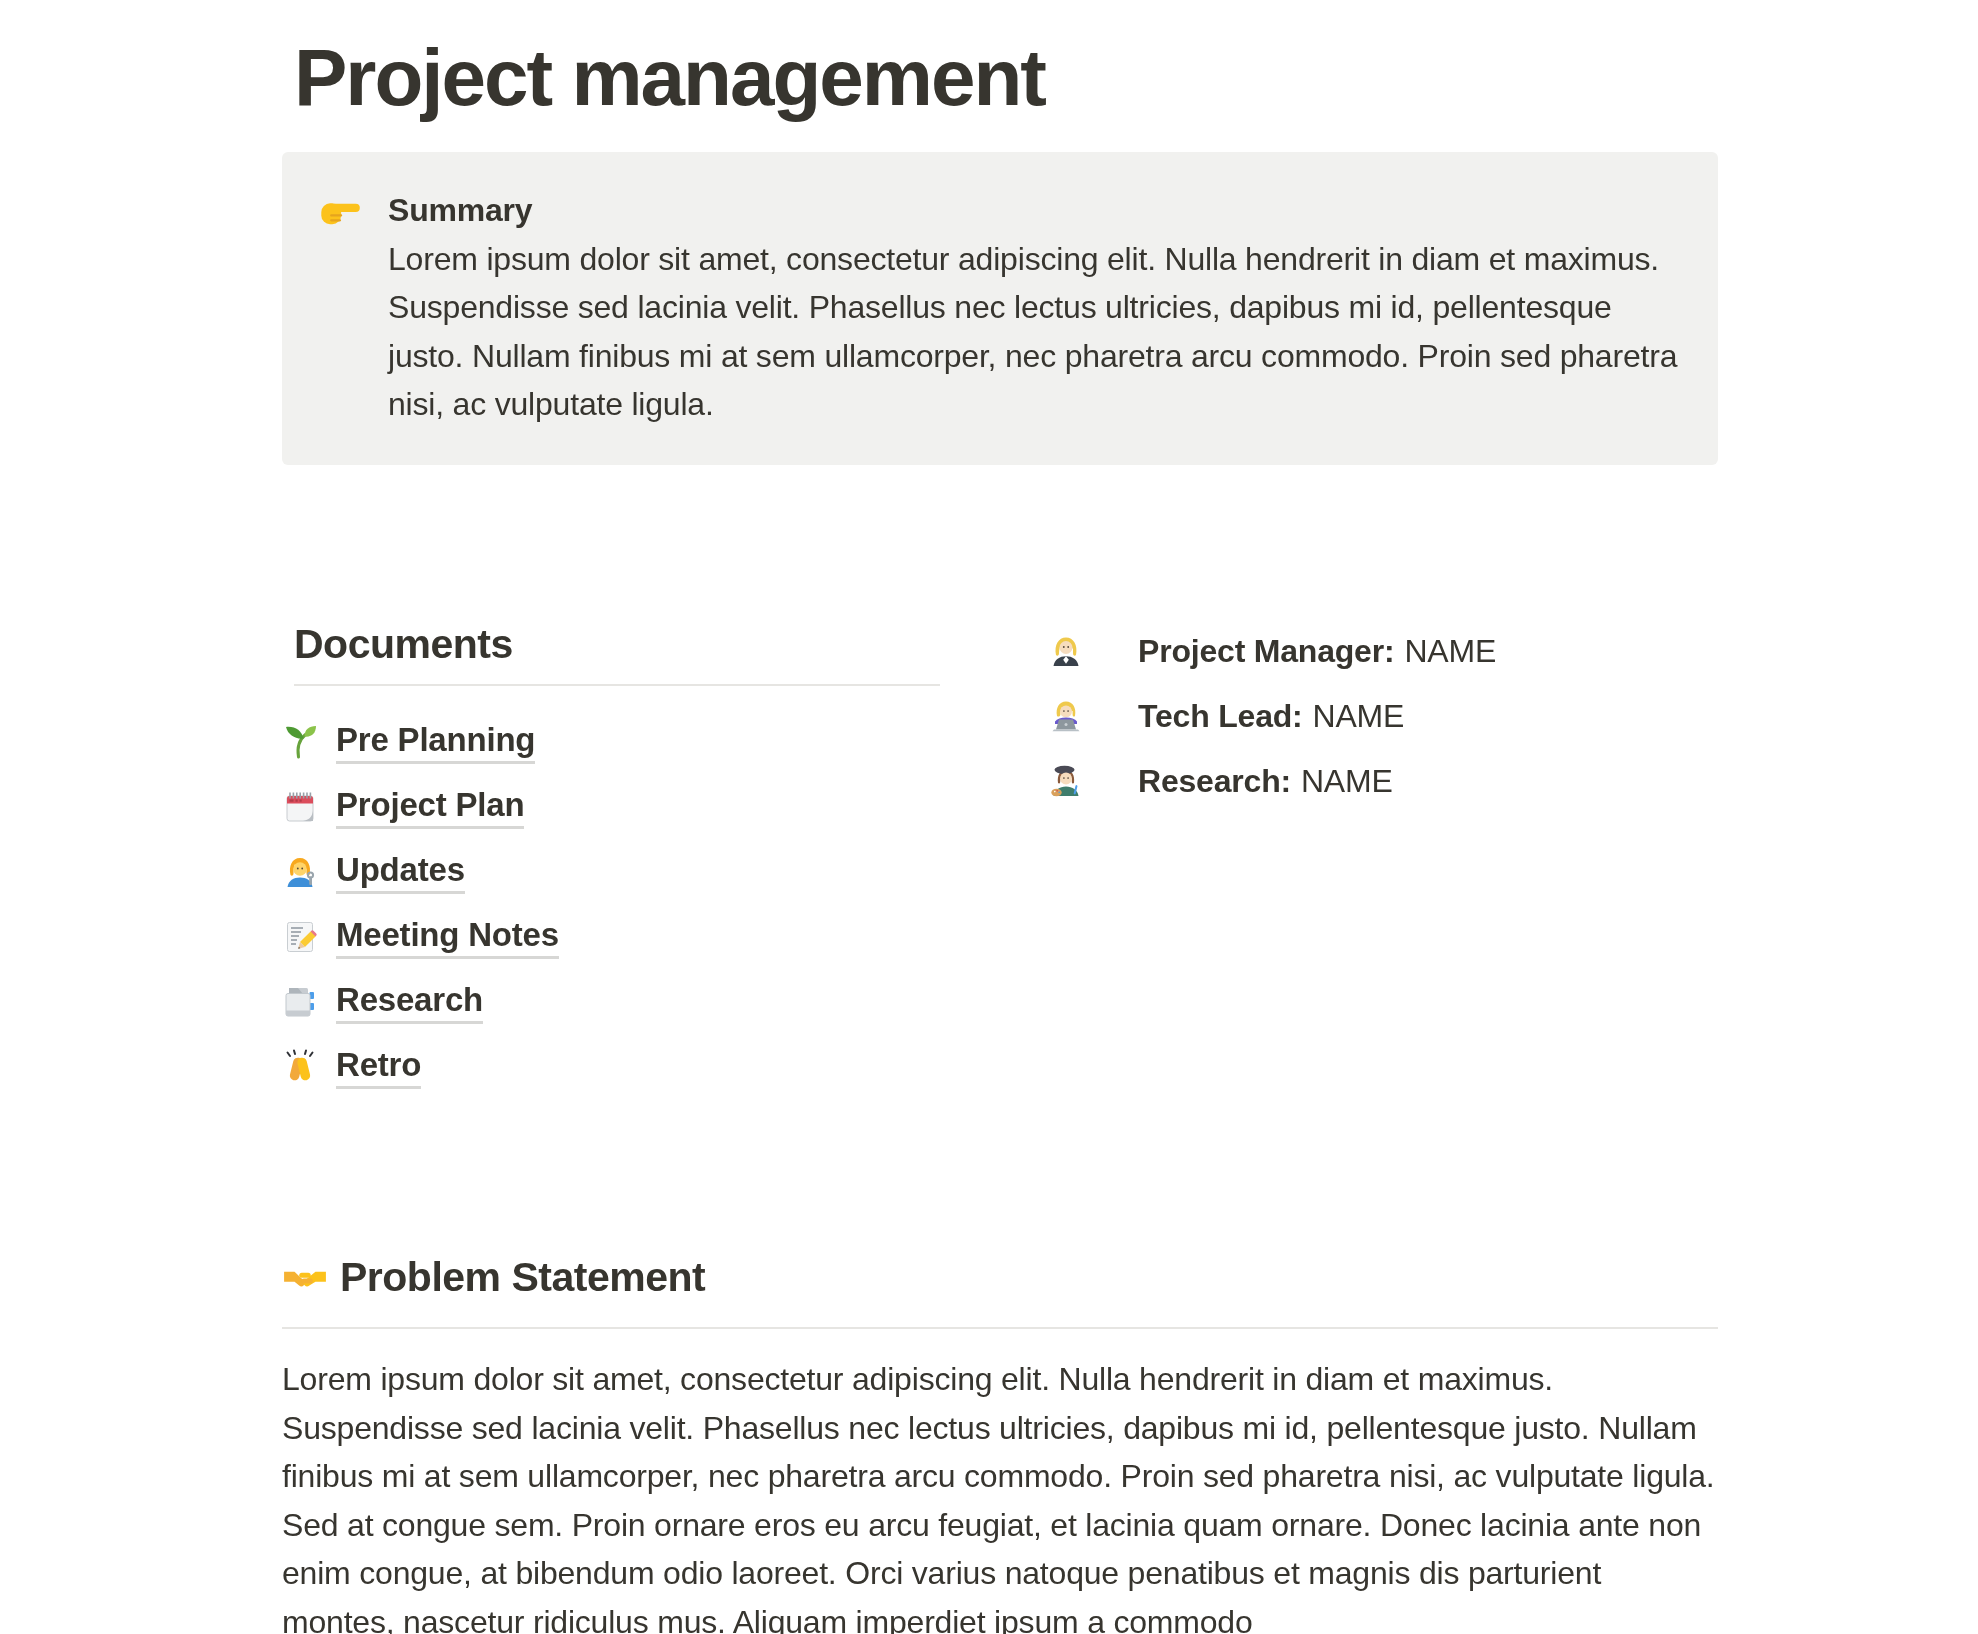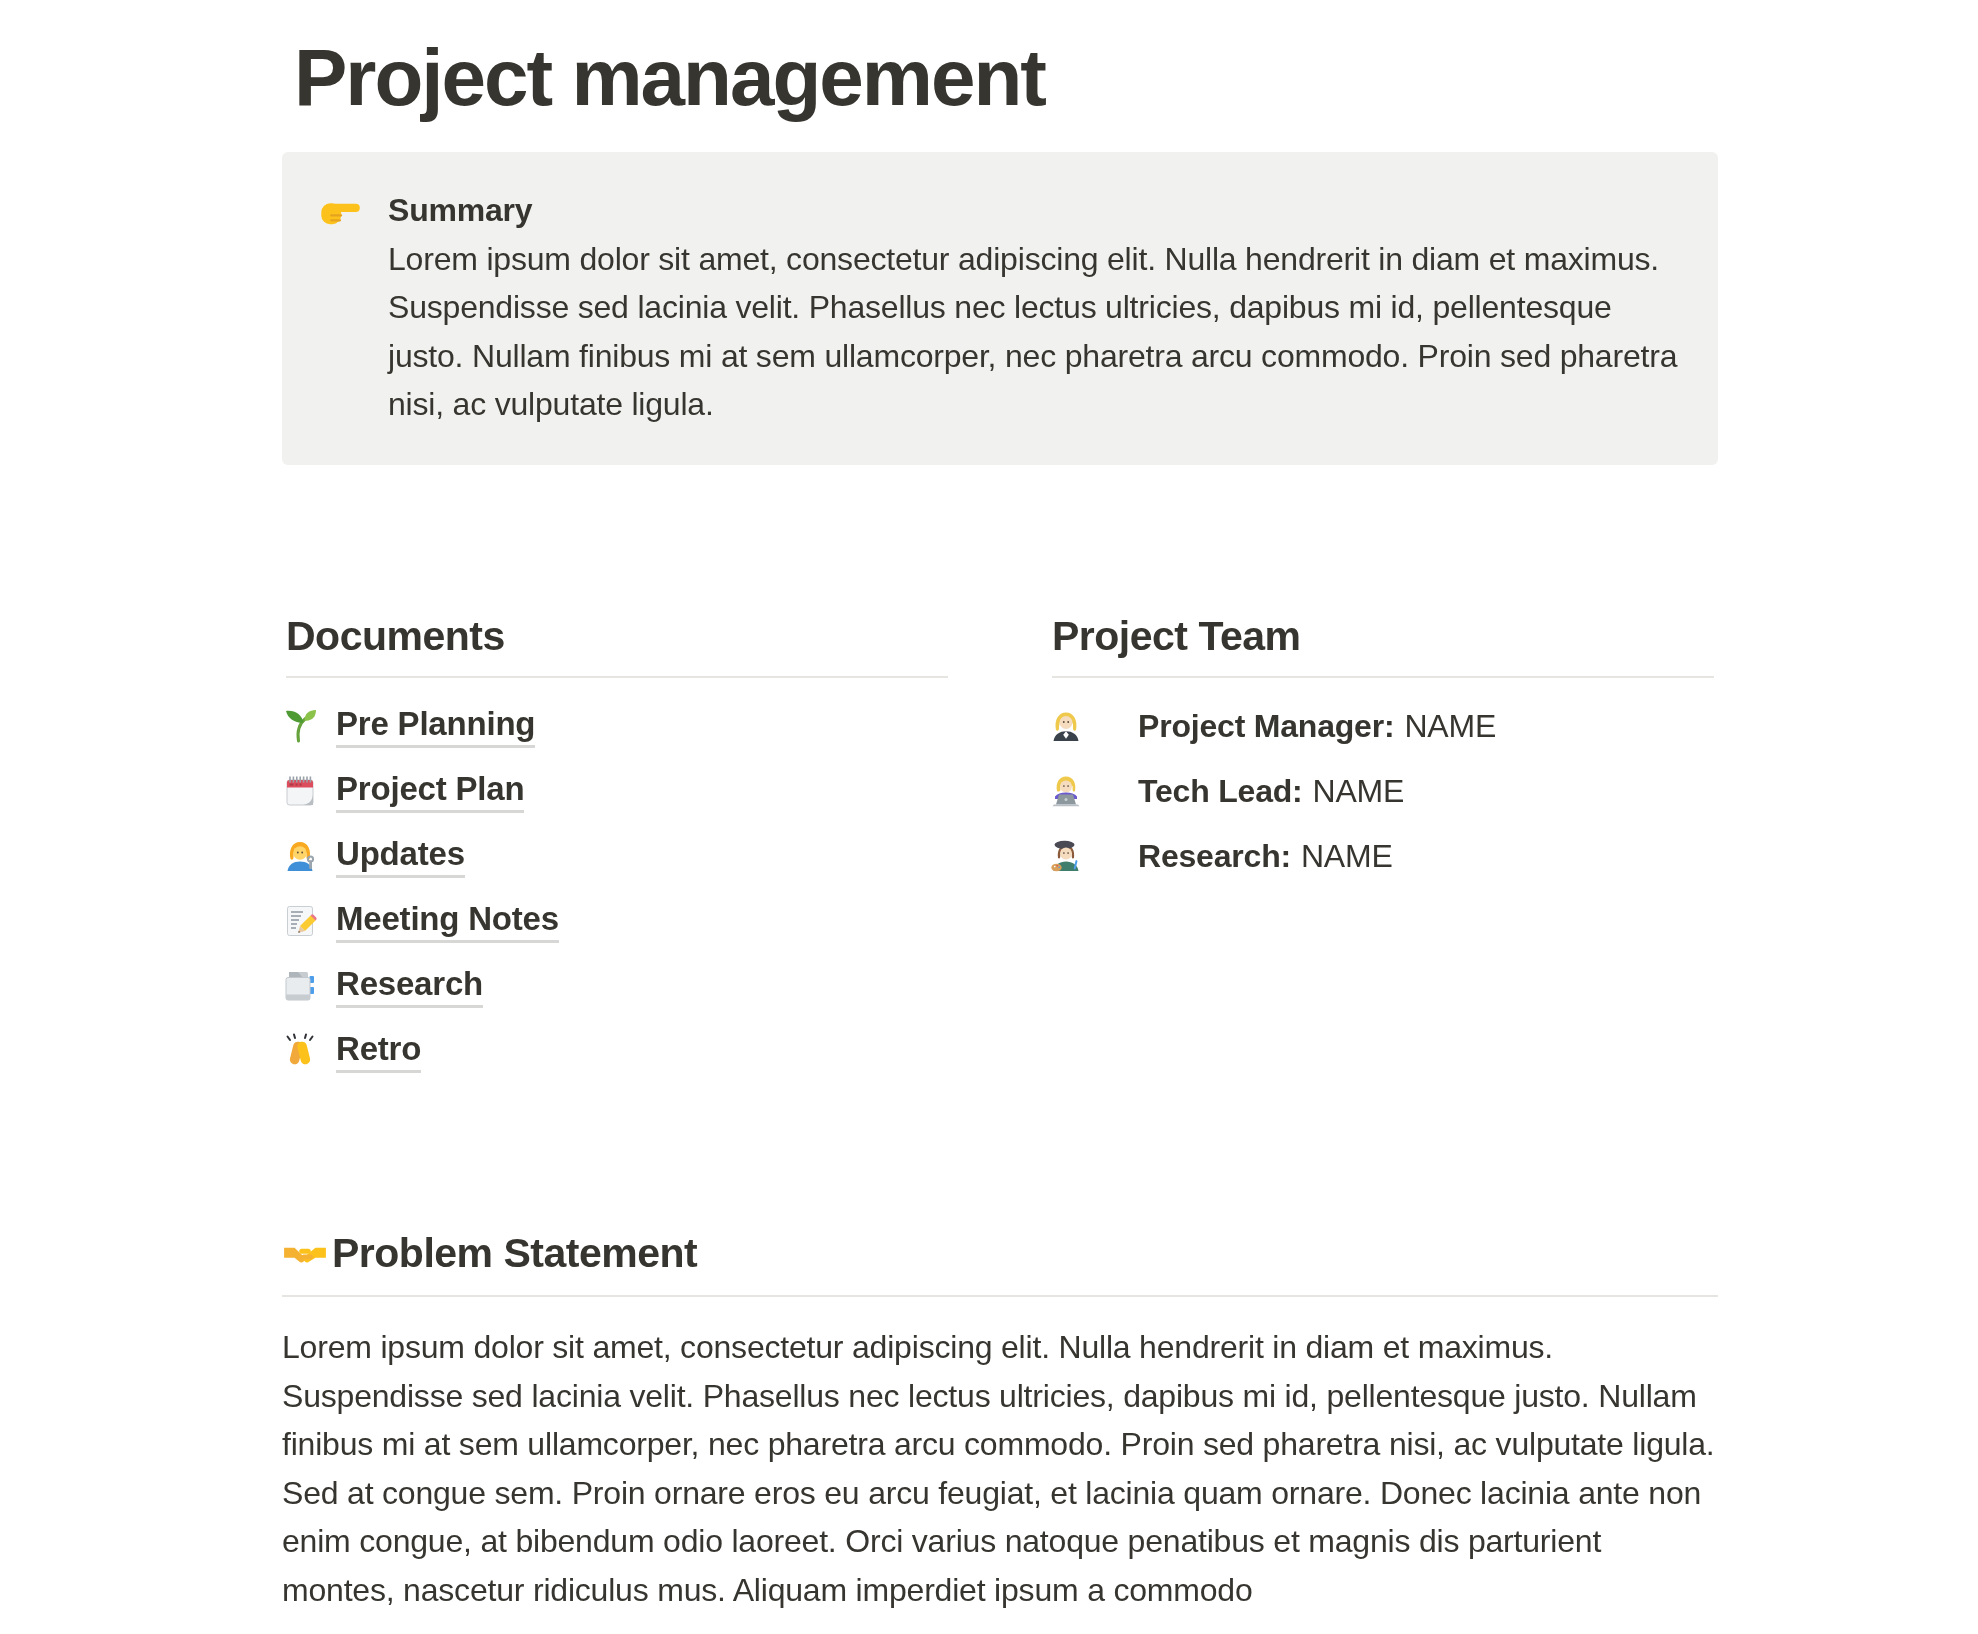--- a/index.html
+++ b/index.html
@@ -29,21 +29,21 @@
   }
   .callout .emoji { width: 44px; height: 44px; flex: none; margin-top: 3px; }
   .callout-content { font-size: 32px; line-height: 48.5px; letter-spacing: -0.2px; }
   .callout-title { font-weight: 700; }
 
   
   .columns { display: flex; gap: 96px; margin-top: 142px; }
   .column { flex: 1; min-width: 0; }
   .h2 {
     font-size: 41px; font-weight: 700; line-height: 1.25;
-    letter-spacing: -0.5px; margin: 4px;
+    letter-spacing: -0.5px; margin: 12px;
     padding-bottom: 14px;
     border-bottom: 2px solid #e6e5e2;
   }
   .list { padding-top: 12px; }
   .row { height: 65px; display: flex; align-items: center; gap: 18px; text-align: center; }
   .row .emoji { width: 36px; height: 36px; flex: none; }
 
   .doc-link { text-decoration: none; color: #37352f; display: flex; align-items: center; gap: 18px; cursor: pointer; }
   .doc-label {
     font-size: 33px; font-weight: 600; letter-spacing: -0.2px;
@@ -191,21 +191,20 @@
             </svg>
           </span>
           <span class="doc-label">Retro</span>
         </a>
           </div>
 
       </div>
     </div>
 
     <div class="column">
-      <h2 class="h2">Project Team</h2>
       <div class="list">
 
         <div class="row team-row">
           <span class="emoji">
             <svg viewBox="0 0 36 36">
               <path d="M8 22 C6 12 10.5 4.5 18 4.5 C25.5 4.5 30 12 28 22 C26.5 23.5 25 22.5 25 20 V15.5 C21.5 15 15 13.5 13.2 11 C12 13.5 11 17 11 20 C11 22.5 9.5 23.5 8 22 Z" fill="#EFC94C"></path>
               <circle cx="18" cy="14.5" r="6.5" fill="#F6DCBE"></circle>
               <circle cx="15.8" cy="14" r="0.9" fill="#54473A"></circle>
                 <circle cx="20.2" cy="14" r="0.9" fill="#54473A"></circle>
               <path d="M5.5 33 C6.5 26.5 11.5 23.2 18 23.2 C24.5 23.2 29.5 26.5 30.5 33 Z" fill="#39414B"></path>

